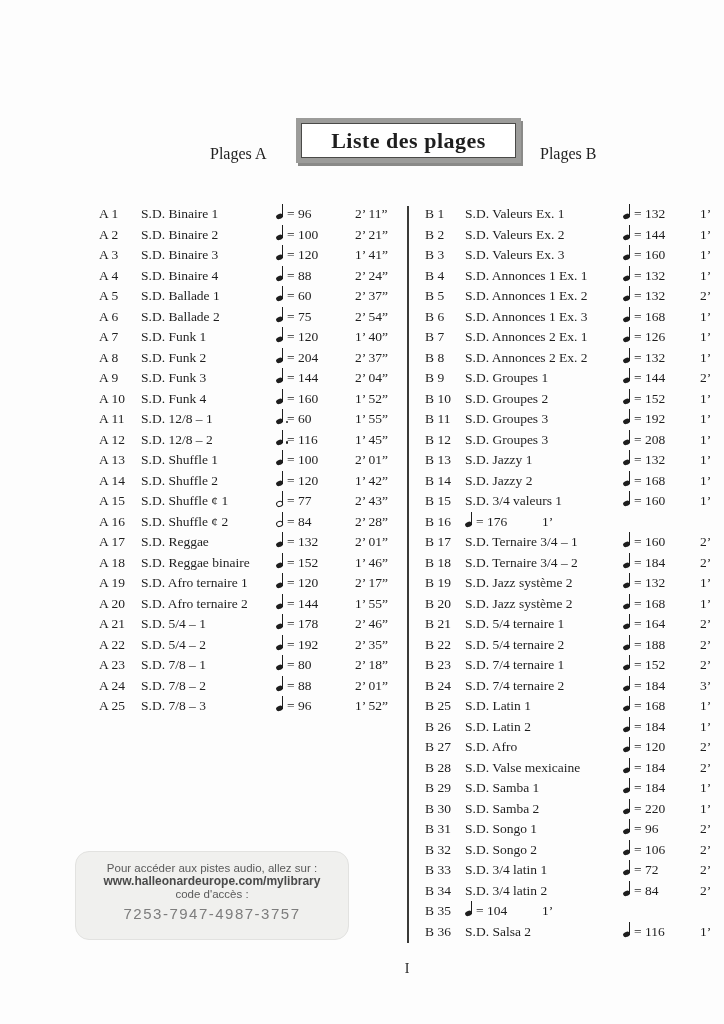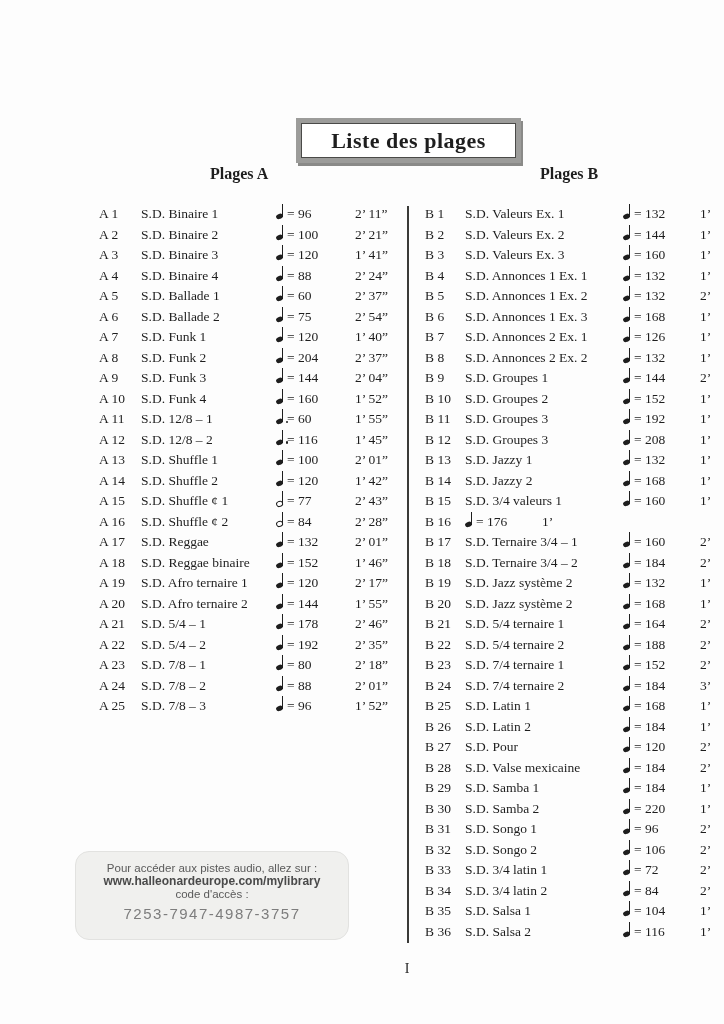--- a/index.html
+++ b/index.html
@@ -24,23 +24,23 @@
   }
   .title-box h1 {
     margin: 0;
     font-size: 22px;
     font-weight: bold;
     letter-spacing: 0.5px;
   }
 
   .col-header {
     position: absolute;
-    top: 165px;
+    top: 145px;
     font-size: 16px;
-    font-weight: bold;
+    font-weight: normal;
   }
   .col-header.a { left: 210px; }
   .col-header.b { left: 540px; }
 
   
   .tracklist {
     position: absolute;
     top: 204px;
     display: block;
   }
@@ -507,21 +507,21 @@
 
   <div class="track-row">
     <span class="cell id">B 26</span>
     <span class="cell name">S.D. Latin 2</span>
     <span class="cell tempo"><span class="note quarter"><span class="head"></span><span class="stem"></span></span><span class="bpm">= 184</span></span>
     <span class="cell duration">1’</span>
   </div>
 
   <div class="track-row">
     <span class="cell id">B 27</span>
-    <span class="cell name">S.D. Pour</span>
+    <span class="cell name">S.D. Afro</span>
     <span class="cell tempo"><span class="note quarter"><span class="head"></span><span class="stem"></span></span><span class="bpm">= 120</span></span>
     <span class="cell duration">2’</span>
   </div>
 
   <div class="track-row">
     <span class="cell id">B 28</span>
     <span class="cell name">S.D. Valse mexicaine</span>
     <span class="cell tempo"><span class="note quarter"><span class="head"></span><span class="stem"></span></span><span class="bpm">= 184</span></span>
     <span class="cell duration">2’</span>
   </div>
@@ -563,21 +563,20 @@
 
   <div class="track-row">
     <span class="cell id">B 34</span>
     <span class="cell name">S.D. 3/4 latin 2</span>
     <span class="cell tempo"><span class="note quarter"><span class="head"></span><span class="stem"></span></span><span class="bpm">= 84</span></span>
     <span class="cell duration">2’</span>
   </div>
 
   <div class="track-row">
     <span class="cell id">B 35</span>
-    <span class="cell name">S.D. Salsa 1</span>
     <span class="cell tempo"><span class="note quarter"><span class="head"></span><span class="stem"></span></span><span class="bpm">= 104</span></span>
     <span class="cell duration">1’</span>
   </div>
 
   <div class="track-row">
     <span class="cell id">B 36</span>
     <span class="cell name">S.D. Salsa 2</span>
     <span class="cell tempo"><span class="note quarter"><span class="head"></span><span class="stem"></span></span><span class="bpm">= 116</span></span>
     <span class="cell duration">1’</span>
   </div>

